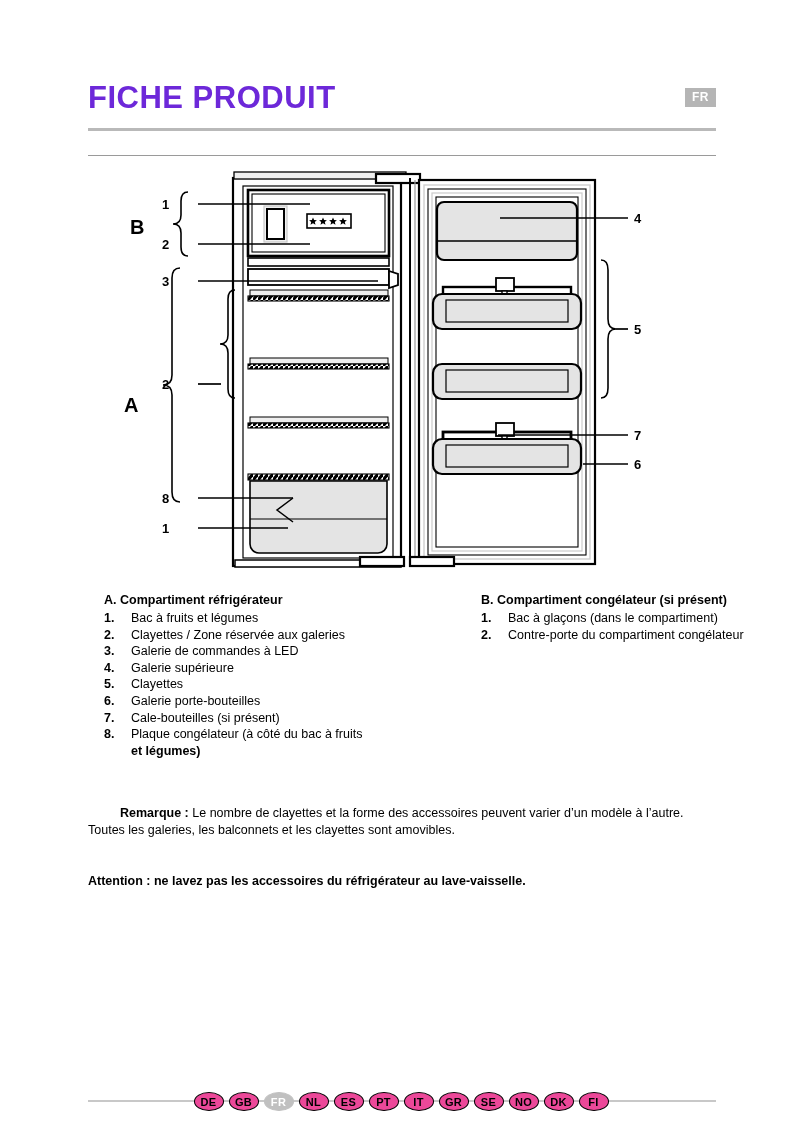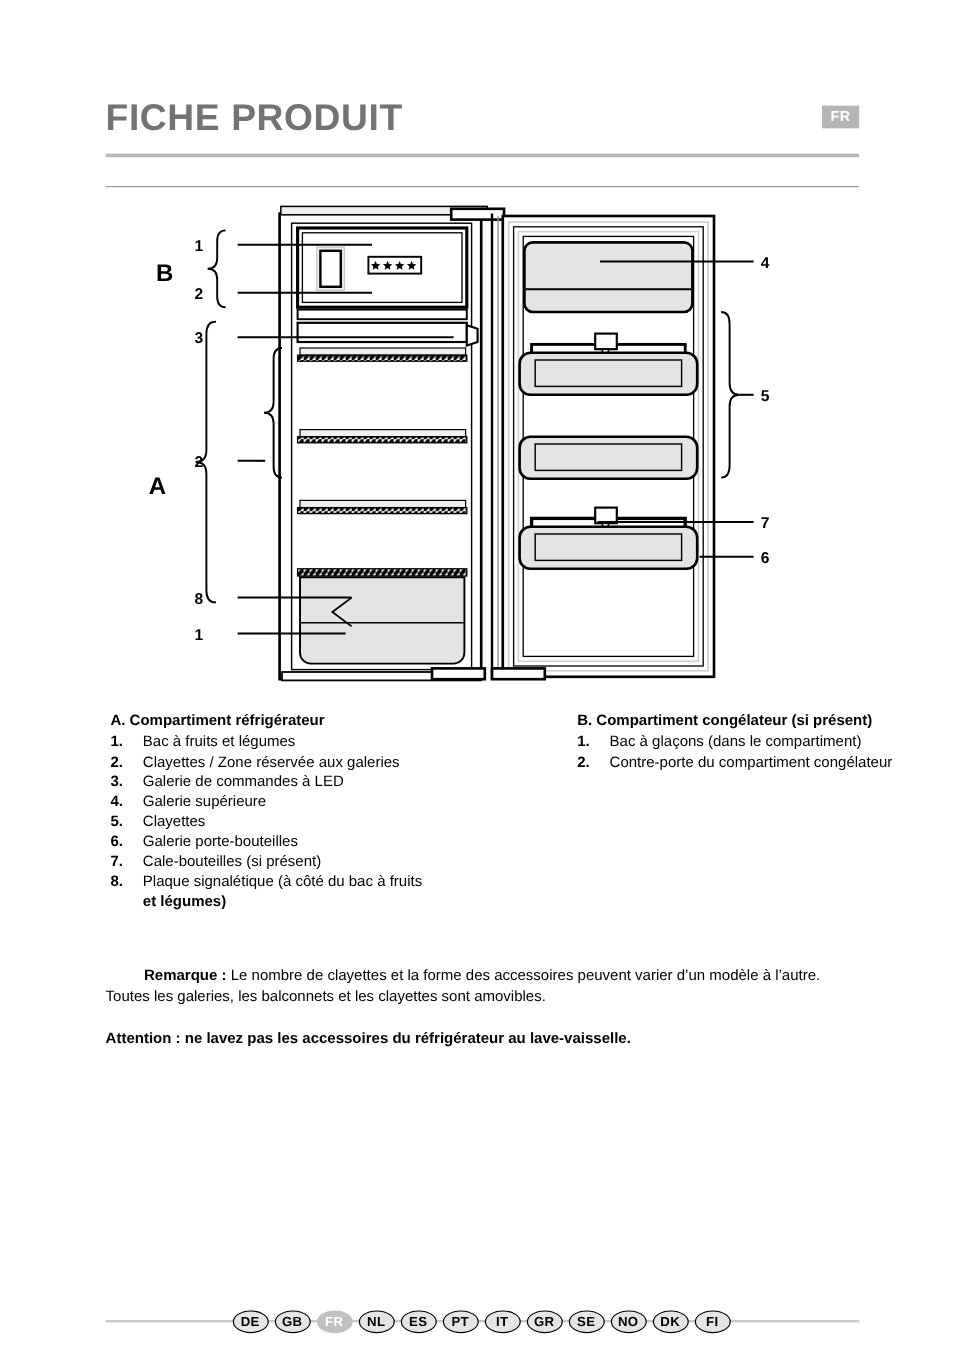--- a/index.html
+++ b/index.html
@@ -23,21 +23,21 @@
     top: 78px;
     width: 628px;
     height: 46px;
   }
   .header-title {
     position: absolute;
     left: 0;
     top: 0;
     font-size: 31px;
     font-weight: bold;
-    color: #737373;
+    color: #6d28d9;
     letter-spacing: 0.5px;
     line-height: 40px;
     font-family: "Liberation Sans", sans-serif;
     text-align: right;
   }
   .lang-badge-header {
     position: absolute;
     right: 0;
     top: 10px;
     background: #b5b5b5;
@@ -79,21 +79,21 @@
   .legend {
     position: absolute;
     left: 88px;
     top: 592px;
     width: 632px;
   }
   .legend-col {
     position: absolute;
     top: 0;
   }
-  .legend-col.col-a { left: 4px; width: 390px; }
+  .legend-col.col-a { left: 16px; width: 390px; }
   .legend-col.col-b { left: 393px; width: 330px; }
 
   .legend-heading {
     font-size: 12.5px;
     font-weight: bold;
     line-height: 16px;
     margin-bottom: 2px;
     white-space: nowrap;
   }
   .legend-item {
@@ -116,21 +116,21 @@
     left: 88px;
     top: 805px;
     width: 620px;
     font-size: 12.5px;
     line-height: 17px;
   }
   .note-remark { margin-bottom: 0; padding-left: 32px; }
   .note-remark b { font-weight: bold; }
   .note-line2 { margin-top: 0; }
   .note-warning {
-    margin-top: 18px;
+    margin-top: 34px;
     font-weight: bold;
     font-size: 12.5px;
   }
 
   
   .footer-rule {
     position: absolute;
     left: 88px;
     top: 1100px;
     width: 628px;
@@ -150,21 +150,21 @@
   .lang-pill {
     width: 30px;
     height: 19px;
     border: 1.6px solid #000000;
     border-radius: 50%;
     font-size: 11px;
     font-weight: bold;
     display: flex;
     align-items: center;
     justify-content: center;
-    background: #e5e5e5;
+    background: #ec4899;
     color: #000000;
     letter-spacing: 0.3px;
     box-sizing: border-box;
   }
   .lang-pill.active {
     background: #c0c0c0;
     border-color: #c0c0c0;
     color: #ffffff;
   }
 </style>
@@ -331,21 +331,21 @@
       <span class="legend-num">6.</span>
       <span class="legend-text">Galerie porte-bouteilles</span>
     </div>
     <div class="legend-item">
       <span class="legend-num">7.</span>
       <span class="legend-text">Cale-bouteilles (si présent)</span>
     </div>
     <div class="legend-item">
       <span class="legend-num">8.</span>
       <span class="legend-text">
-        <span>Plaque signalétique (à côté du bac à fruits</span>
+        <span>Plaque congélateur (à côté du bac à fruits</span>
         <span class="cont">et légumes)</span>
       </span>
     </div>
   </div>
 
   <div class="legend-col col-b">
     <div class="legend-heading">B. Compartiment congélateur (si présent)</div>
 
     <div class="legend-item">
       <span class="legend-num">1.</span>

